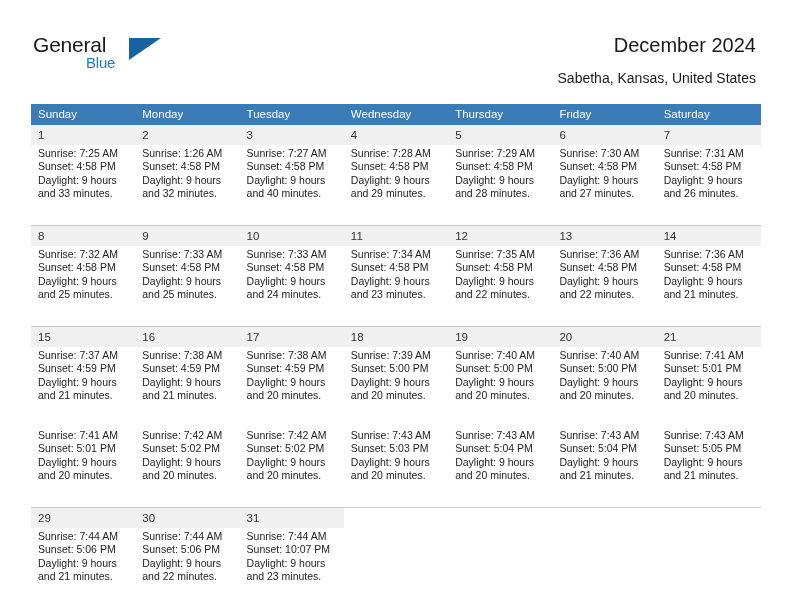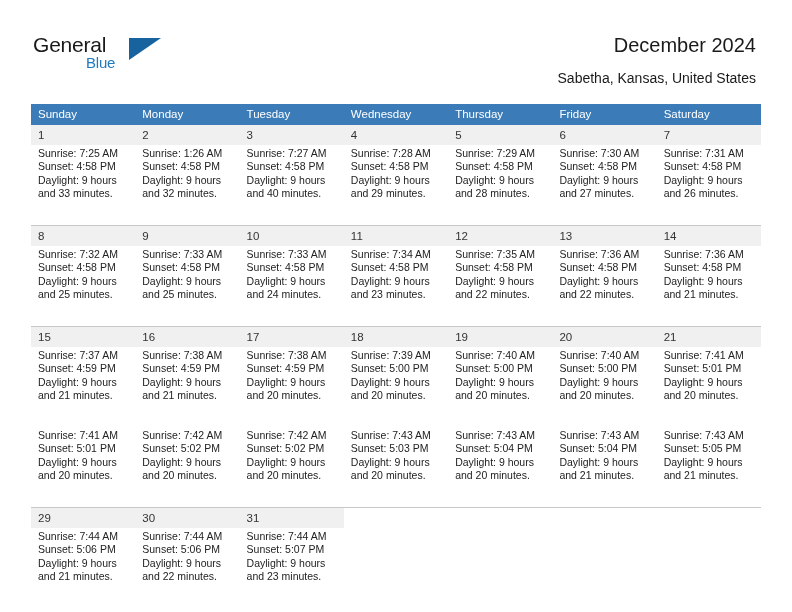--- a/index.html
+++ b/index.html
@@ -410,21 +410,21 @@
           <div class="line">and 21 minutes.</div>
         </td>
         <td>
           <div class="line">Sunrise: 7:44 AM</div>
           <div class="line">Sunset: 5:06 PM</div>
           <div class="line">Daylight: 9 hours</div>
           <div class="line">and 22 minutes.</div>
         </td>
         <td>
           <div class="line">Sunrise: 7:44 AM</div>
-          <div class="line">Sunset: 5:07 PM</div>
+          <div class="line">Sunset: 10:07 PM</div>
           <div class="line">Daylight: 9 hours</div>
           <div class="line">and 23 minutes.</div>
         </td>
         <td></td>
         <td></td>
         <td></td>
         <td></td>
       </tr>
     </tbody>
 

